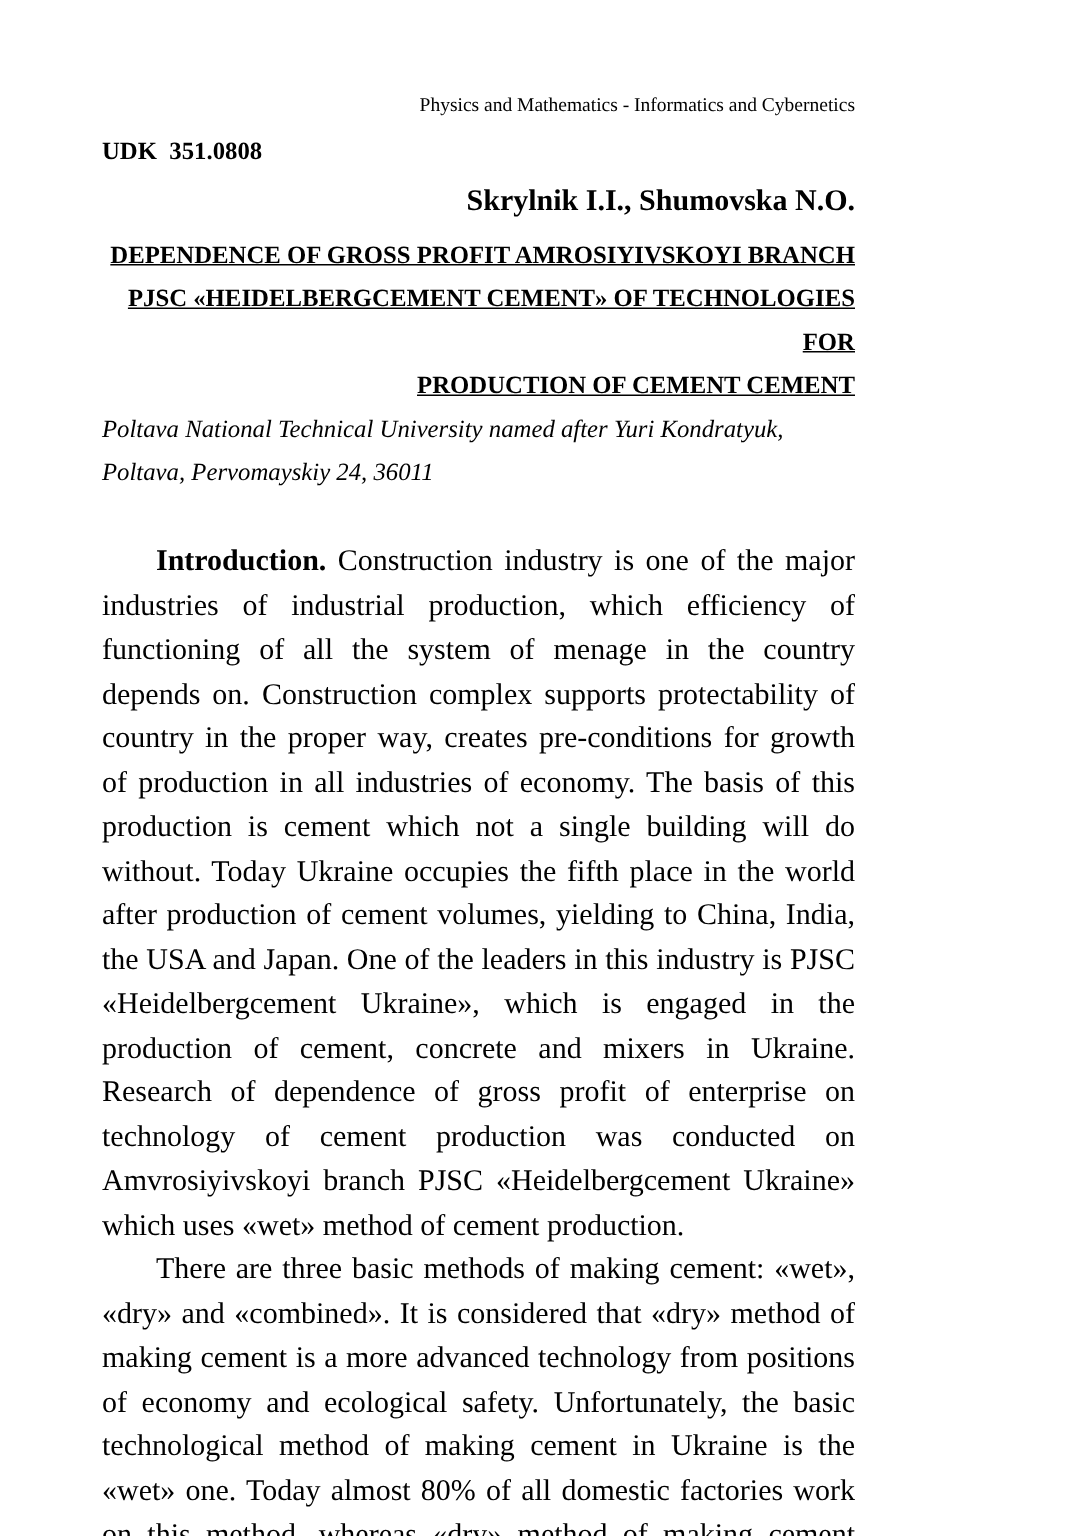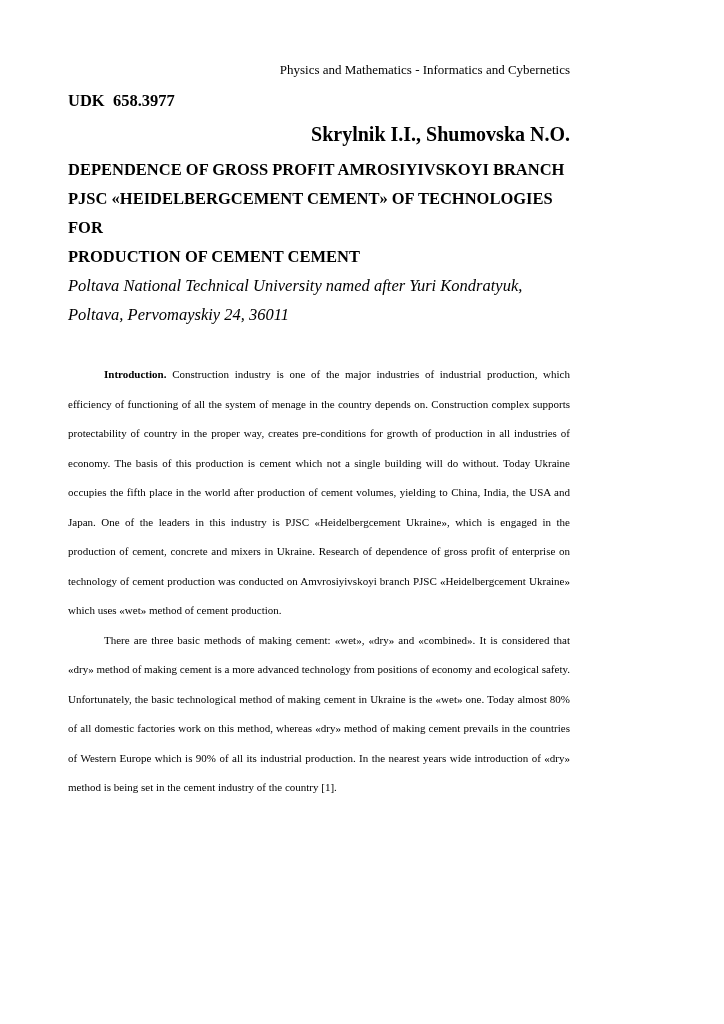--- a/index.html
+++ b/index.html
@@ -32,56 +32,57 @@
   }
   .authors {
     margin-top: 11px;
     text-align: right;
     font-weight: bold;
     font-size: 20px;
     line-height: 22px;
   }
   .title {
     margin: 10px 0 0 0;
-    text-align: left;
+    text-align: right;
     font-weight: bold;
     font-size: 16.5px;
     line-height: 29px;
+    text-decoration: underline;
   }
   .title .title-line {
     display: block;
   }
   .affiliation {
     text-align: left;
     font-style: italic;
     font-size: 16.5px;
     line-height: 29px;
   }
   .body-par {
     margin: 0;
     text-align: justify;
     text-indent: 36px;
-    font-size: 11px;
+    font-size: 20px;
     line-height: 29.5px;
   }
   .body-par.first {
     margin-top: 31px;
   }
   .lead {
     font-weight: bold;
   }
 </style>
 </head>
 <body>
 
 <div class="page">
 
   <div class="header-right">Physics and Mathematics - Informatics and Cybernetics</div>
 
-  <div class="udk">UDK  658.3977</div>
+  <div class="udk">UDK  351.0808</div>
 
   <div class="authors">Skrylnik I.I., Shumovska N.O.</div>
 
   <h1 class="title">
     <span class="title-line">DEPENDENCE OF GROSS PROFIT AMROSIYIVSKOYI BRANCH</span>
     <span class="title-line">PJSC «HEIDELBERGCEMENT CEMENT» OF TECHNOLOGIES FOR</span>
     <span class="title-line">PRODUCTION OF CEMENT CEMENT</span>
   </h1>
 
   <div class="affiliation">

